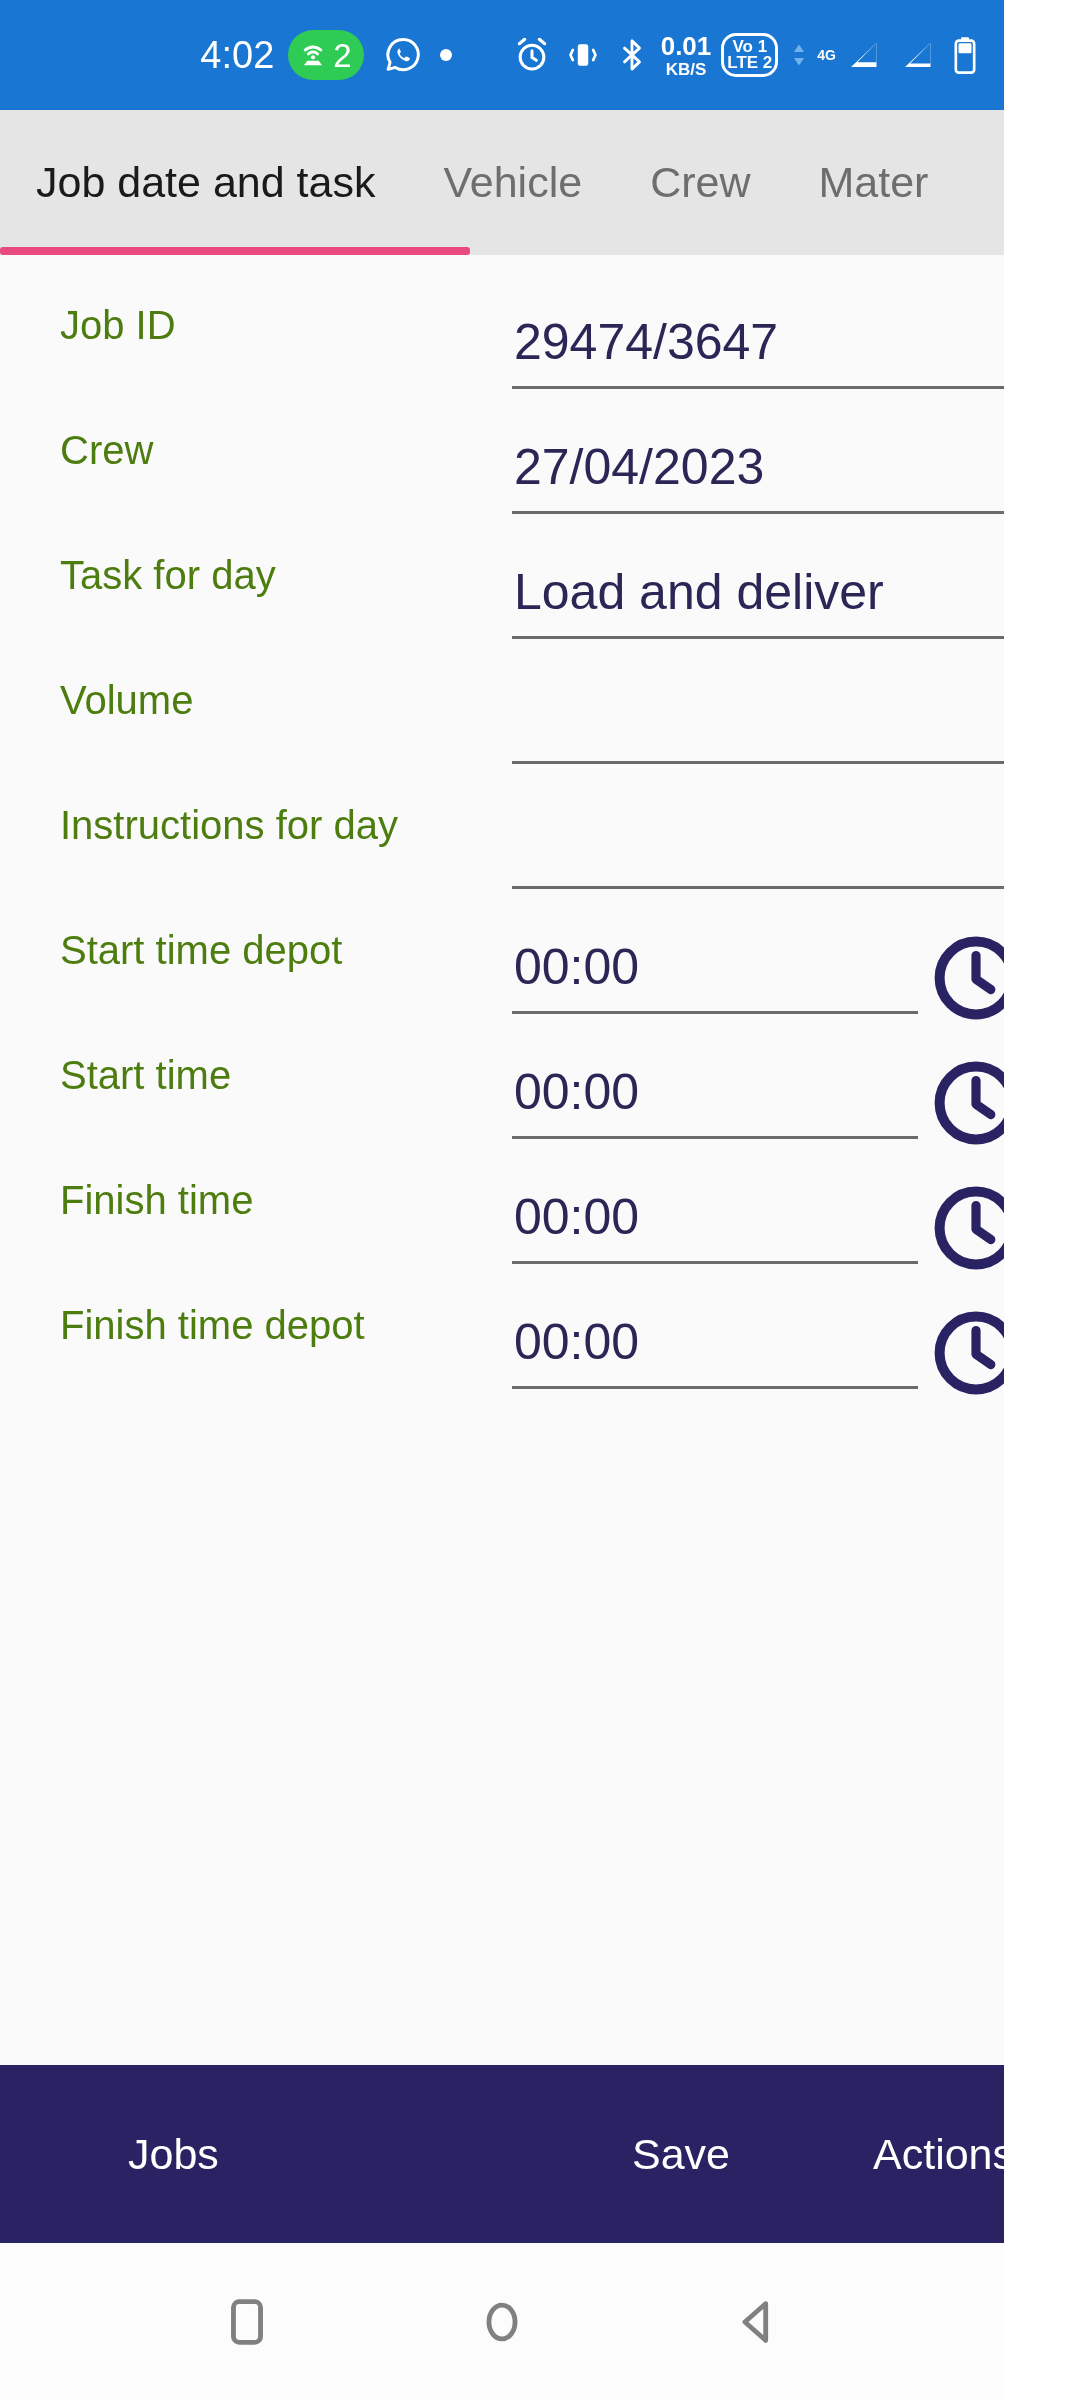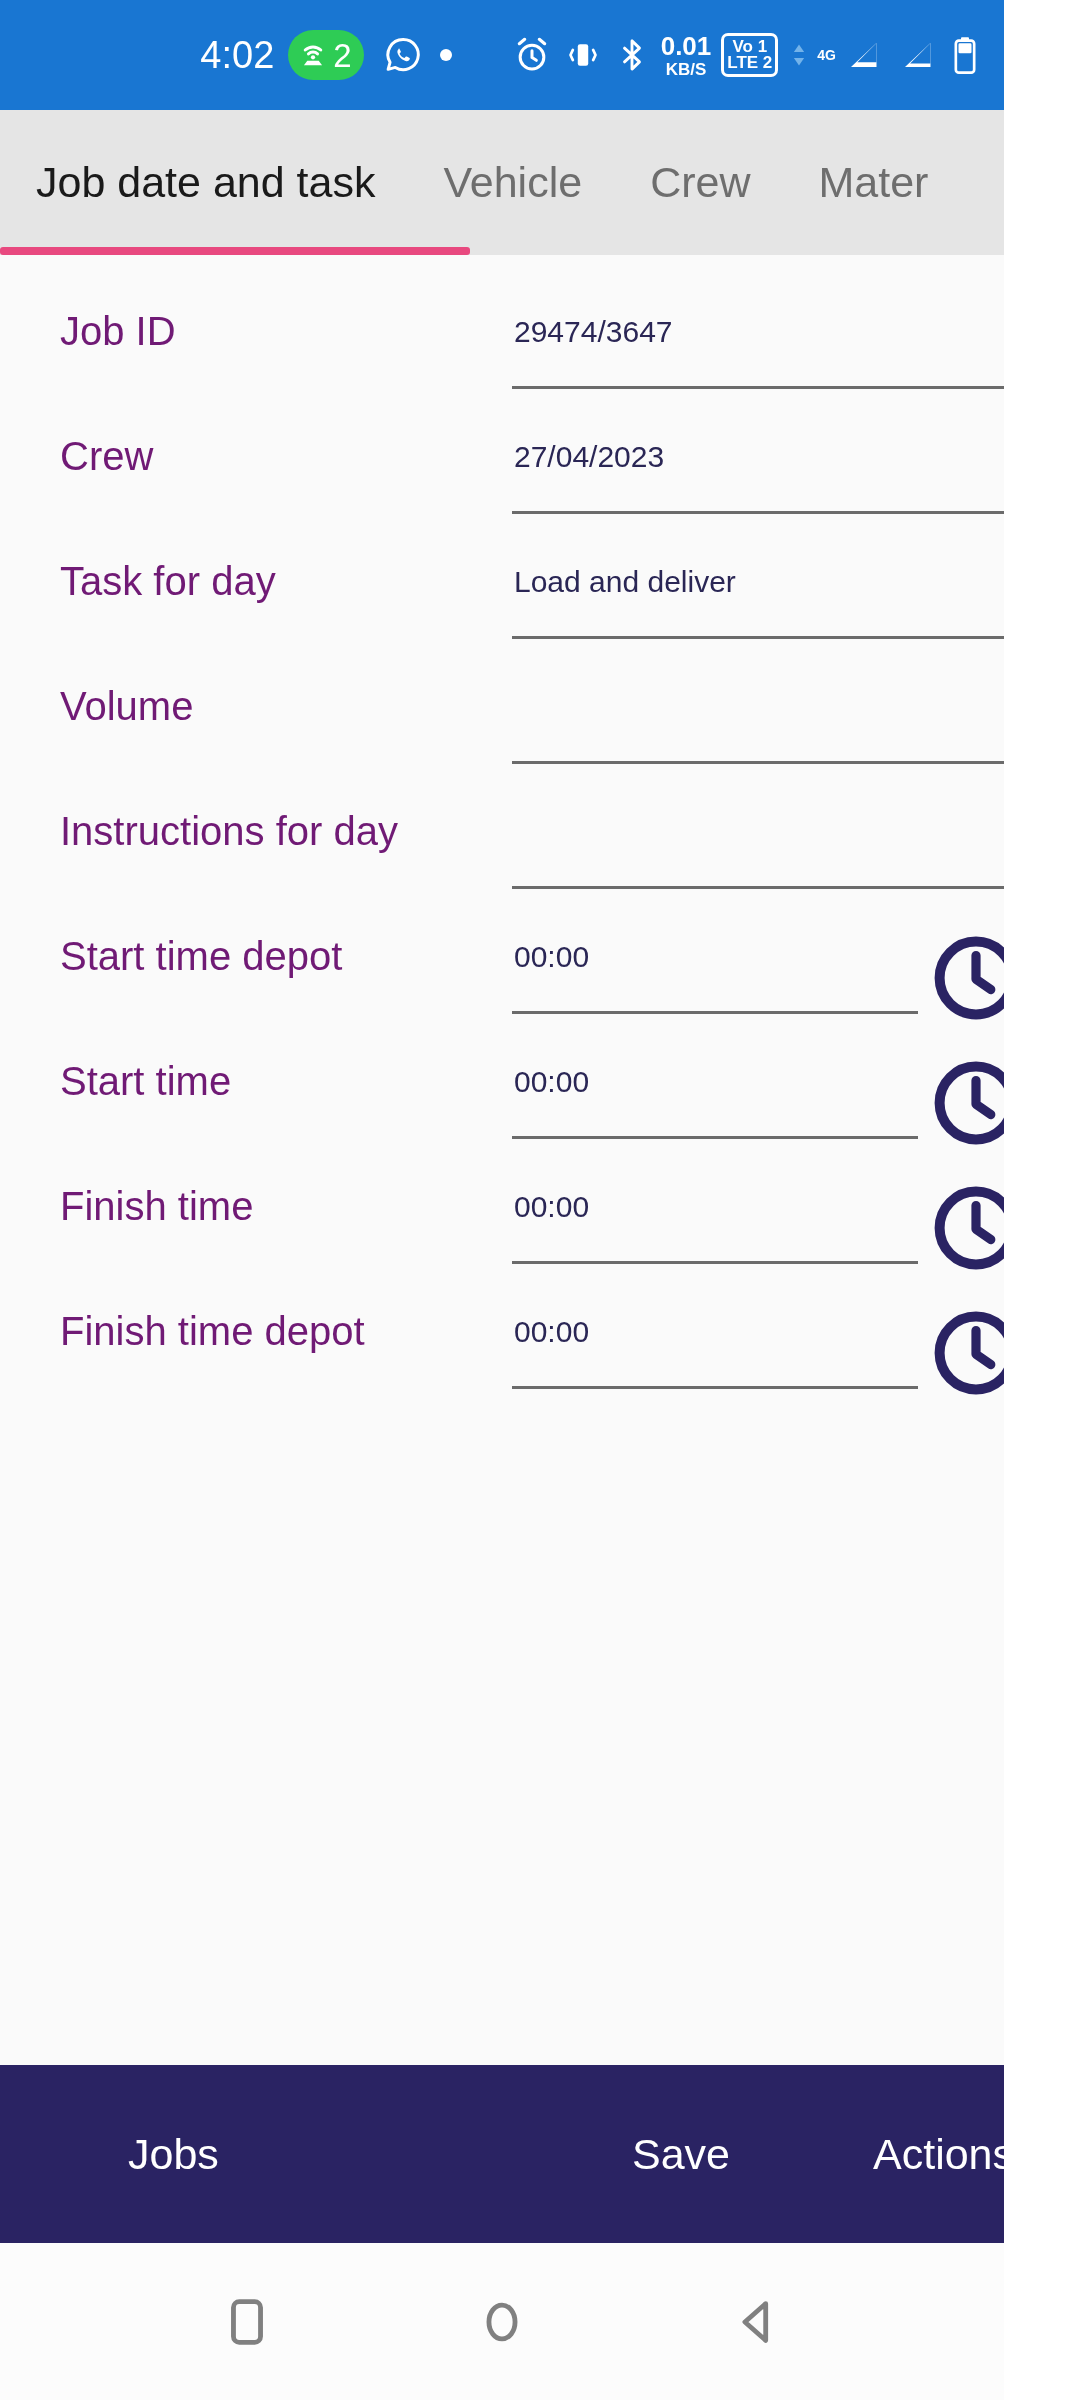--- a/index.html
+++ b/index.html
@@ -78,21 +78,21 @@
   .sb-speed {
     color: #ffffff;
     text-align: center;
     line-height: 1;
     margin: 0 5px;
   }
   .sb-speed .n { font-size: 26px; font-weight: 700; display:block; }
   .sb-speed .u { font-size: 17px; font-weight: 700; display:block; margin-top:2px;}
   .sb-volte {
     border: 3px solid #ffffff;
-    border-radius: 7px;
+    border-radius: 15px;
     color: #ffffff;
     font-size: 17px;
     font-weight: 700;
     line-height: 0.95;
     padding: 3px 3px;
     margin: 0 5px;
     text-align: center;
     min-width: 40px;
     box-sizing: border-box;
   }
@@ -147,38 +147,38 @@
   }
   .row {
     position: relative;
     height: 125px;
     display: flex;
     align-items: flex-start;
   }
   .row .label {
     position: absolute;
     left: 60px;
-    top: 10px;
+    top: 4px;
     font-size: 40px;
-    color: #701a75;
+    color: #4d7c0f;
     line-height: 1;
     white-space: nowrap;
   }
   .field {
     position: absolute;
     left: 512px;
     top: 8px;
     width: 496px;
     height: 80px;
     box-sizing: border-box;
     border-bottom: 3px solid #6B6B6B;
   }
   .field.has-icon { width: 406px; }
   .field .value {
-    font-size: 30px;
+    font-size: 50px;
     color: #2A2655;
     line-height: 1;
     position: absolute;
     left: 2px;
     top: 8px;
     white-space: nowrap;
   }
   .clock-btn {
     position: absolute;
     left: 924px;

